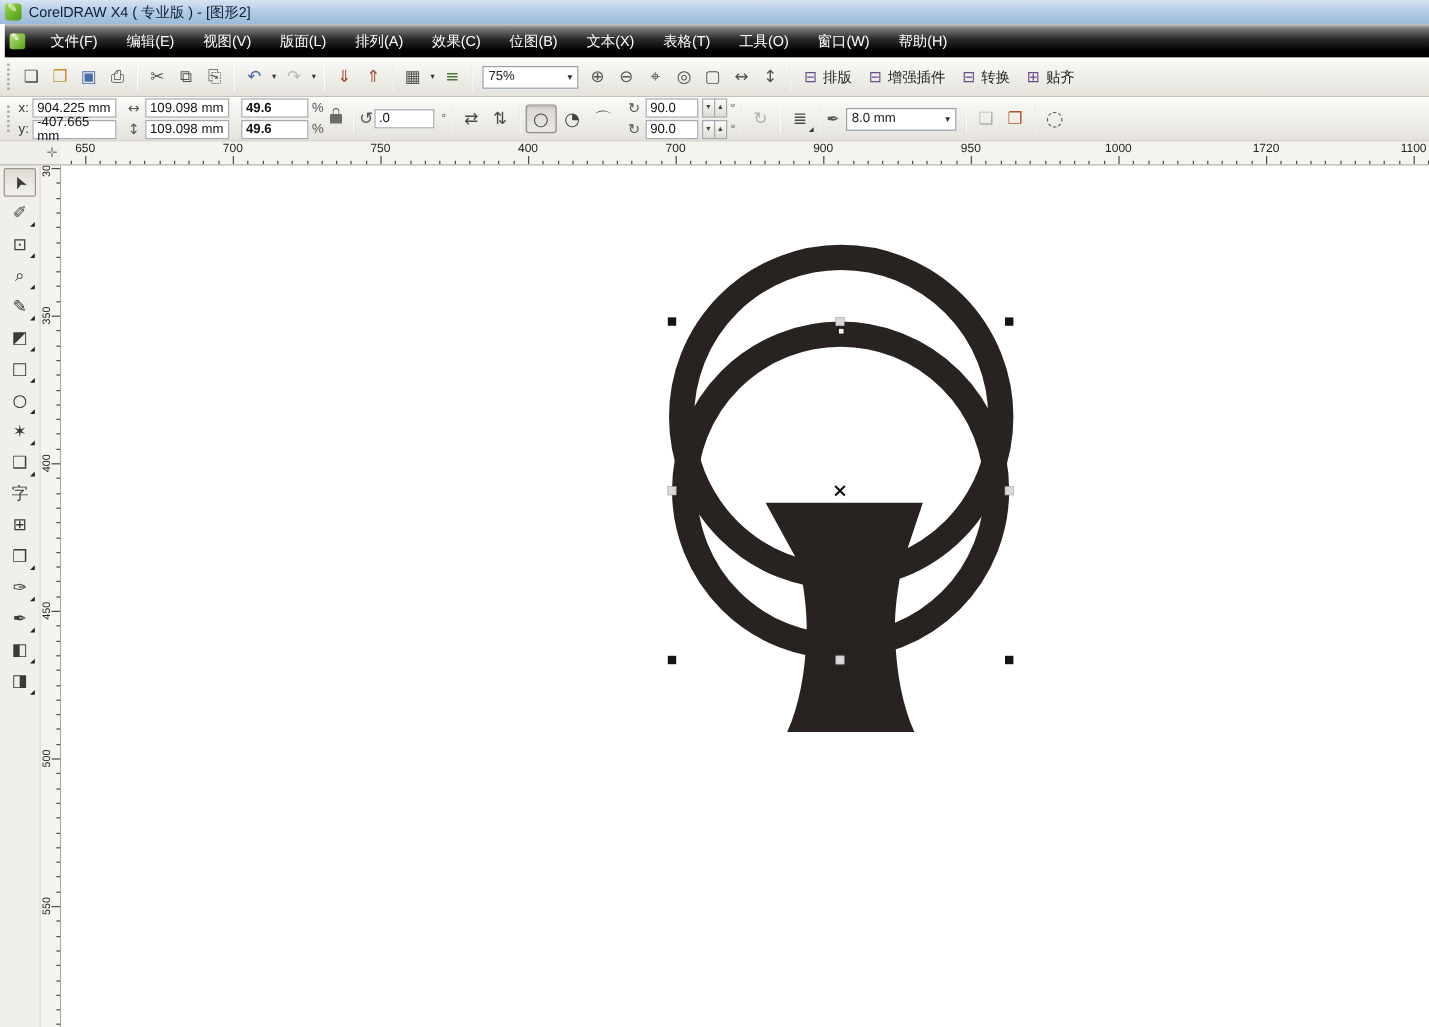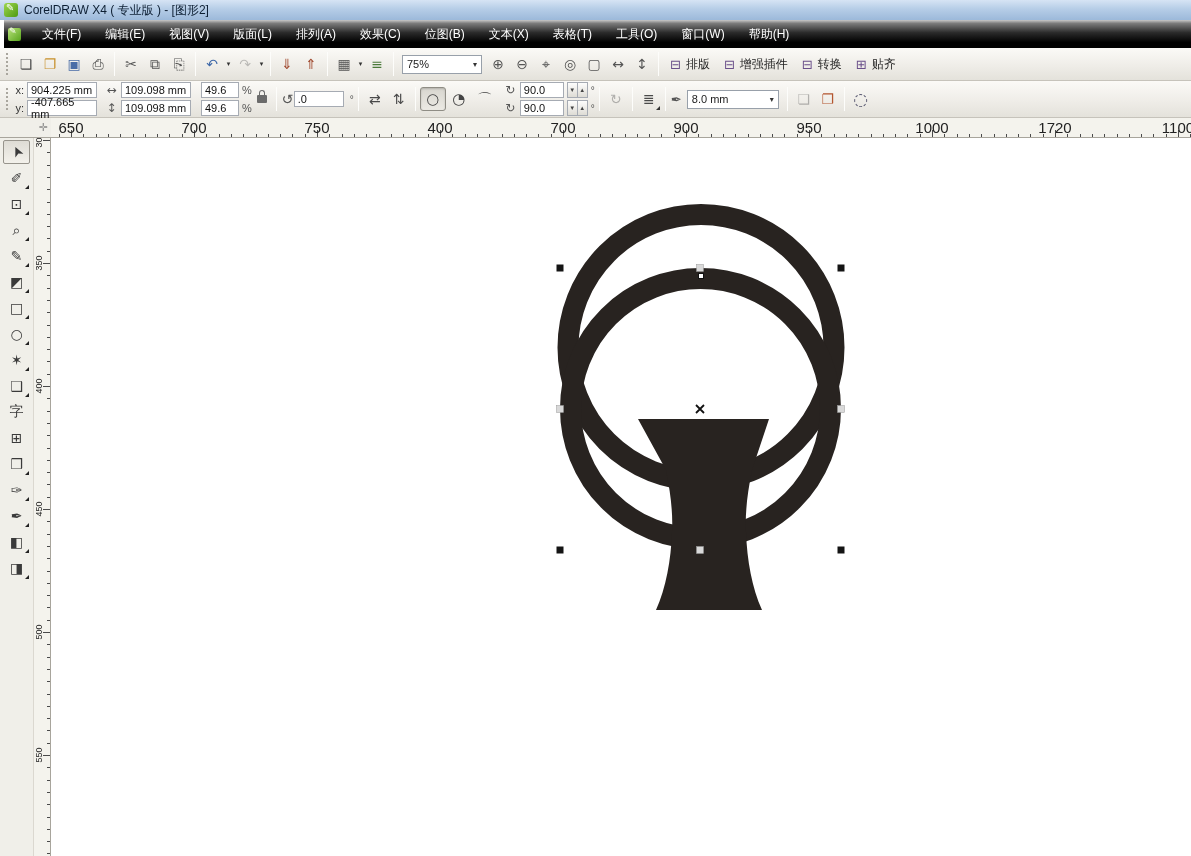--- a/index.html
+++ b/index.html
@@ -48,21 +48,21 @@
   .plugin-btn .glyph { color:#6a4f8a; font-size:13px; font-family:"DejaVu Sans",sans-serif; }
 
   
   .stack2 { display:flex; flex-direction:column; gap:2px; }
   .prow { display:flex; align-items:center; gap:3px; }
   .plabel { width:10px; text-align:right; color:#333; }
   .picon { font-size:12px; color:#555; font-family:"DejaVu Sans",sans-serif; width:13px; text-align:center; }
   .field { height:16px; border:1px solid #a6abb3; background:#fff; padding:0 3px;
     display:flex; align-items:center; font-size:11px; color:#111; }
   .f-xy, .f-size { width:70px; }
-  .f-scale { width:38px; }
+  .f-scale { width:56px;font-weight:bold; }
   .f-rot { width:50px; }
   .f-angle { width:44px; }
   .pct { color:#555; }
   .deg { color:#555; font-size:10px; }
   .lock { width:10px; height:8px; background:#6b6b6b; border-radius:1px; position:relative; margin:0 5px; }
   .lock::before { content:""; position:absolute; left:2px; top:-5px; width:4px; height:5px;
     border:1.5px solid #6b6b6b; border-bottom:none; border-radius:3px 3px 0 0; }
   .spin { display:flex; margin-left:1px; }
   .spin span { width:11px; height:16px; border:1px solid #a6abb3; margin-left:-1px;
     background:linear-gradient(#fdfdfc,#dedcd5); font-size:6px; color:#444;
@@ -75,21 +75,21 @@
   .pbtn-corner::after { content:""; position:absolute; right:1px; bottom:1px;
     border-left:4px solid transparent; border-bottom:4px solid #333; }
 
   
   .rulerrow { position:absolute; top:118px; left:0; width:100%; height:20px; display:flex; }
   .ruler-corner { width:51px; background:#f0efe9; position:relative; border-bottom:1px solid #a8a59c; }
   .origin-icon { position:absolute; right:3px; top:3px; font-size:11px; color:#888;
     font-family:"DejaVu Sans",sans-serif; }
   .hruler { flex:1; position:relative; background:#f4f3ed; border-bottom:1px solid #a8a59c; overflow:hidden; }
   .htick { position:absolute; bottom:0; width:1px; background:#4a4a4a; }
-  .hlabel { position:absolute; top:1px; font-size:15px; color:#222; transform:translateX(-50%); }
+  .hlabel { position:absolute; top:1px; font-size:10px; color:#222; transform:translateX(-50%); }
 
   
   .main { position:absolute; top:138px; left:0; width:100%; height:718px; display:flex; }
   .toolbox { width:34px; background:#f0efe9; border-right:1px solid #dbd8d0; display:flex;
     flex-direction:column; align-items:center; padding-top:2px; gap:2px; }
   .tool { width:27px; height:24px; display:flex; align-items:center; justify-content:center;
     position:relative; font-size:14px; color:#3a3a3a; font-family:"DejaVu Sans",sans-serif; }
   .tool.selected { border:1px solid #97948c; background:linear-gradient(#dedcd5,#f3f1eb); border-radius:2px; }
   .tool .fly { position:absolute; right:1px; bottom:1px; width:0; height:0;
     border-left:4px solid transparent; border-bottom:4px solid #222; }

